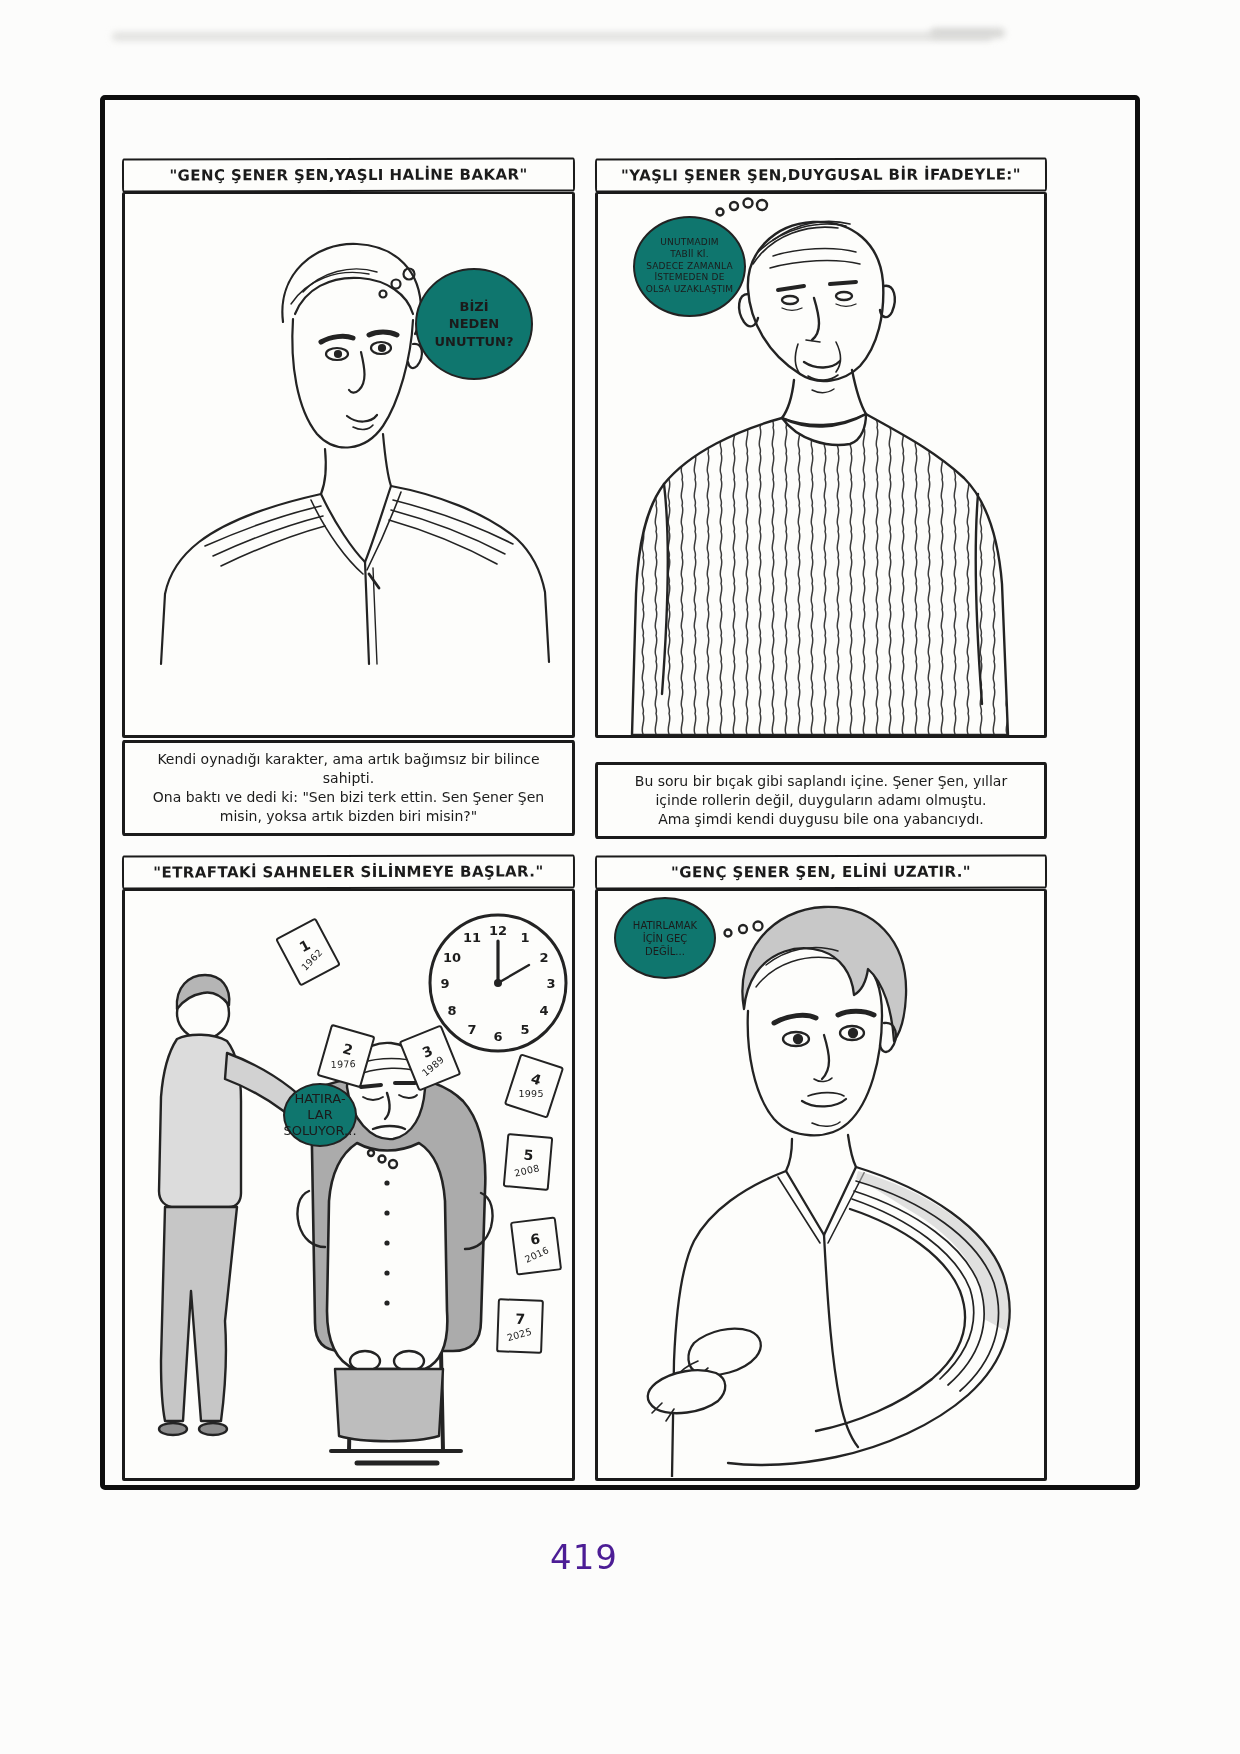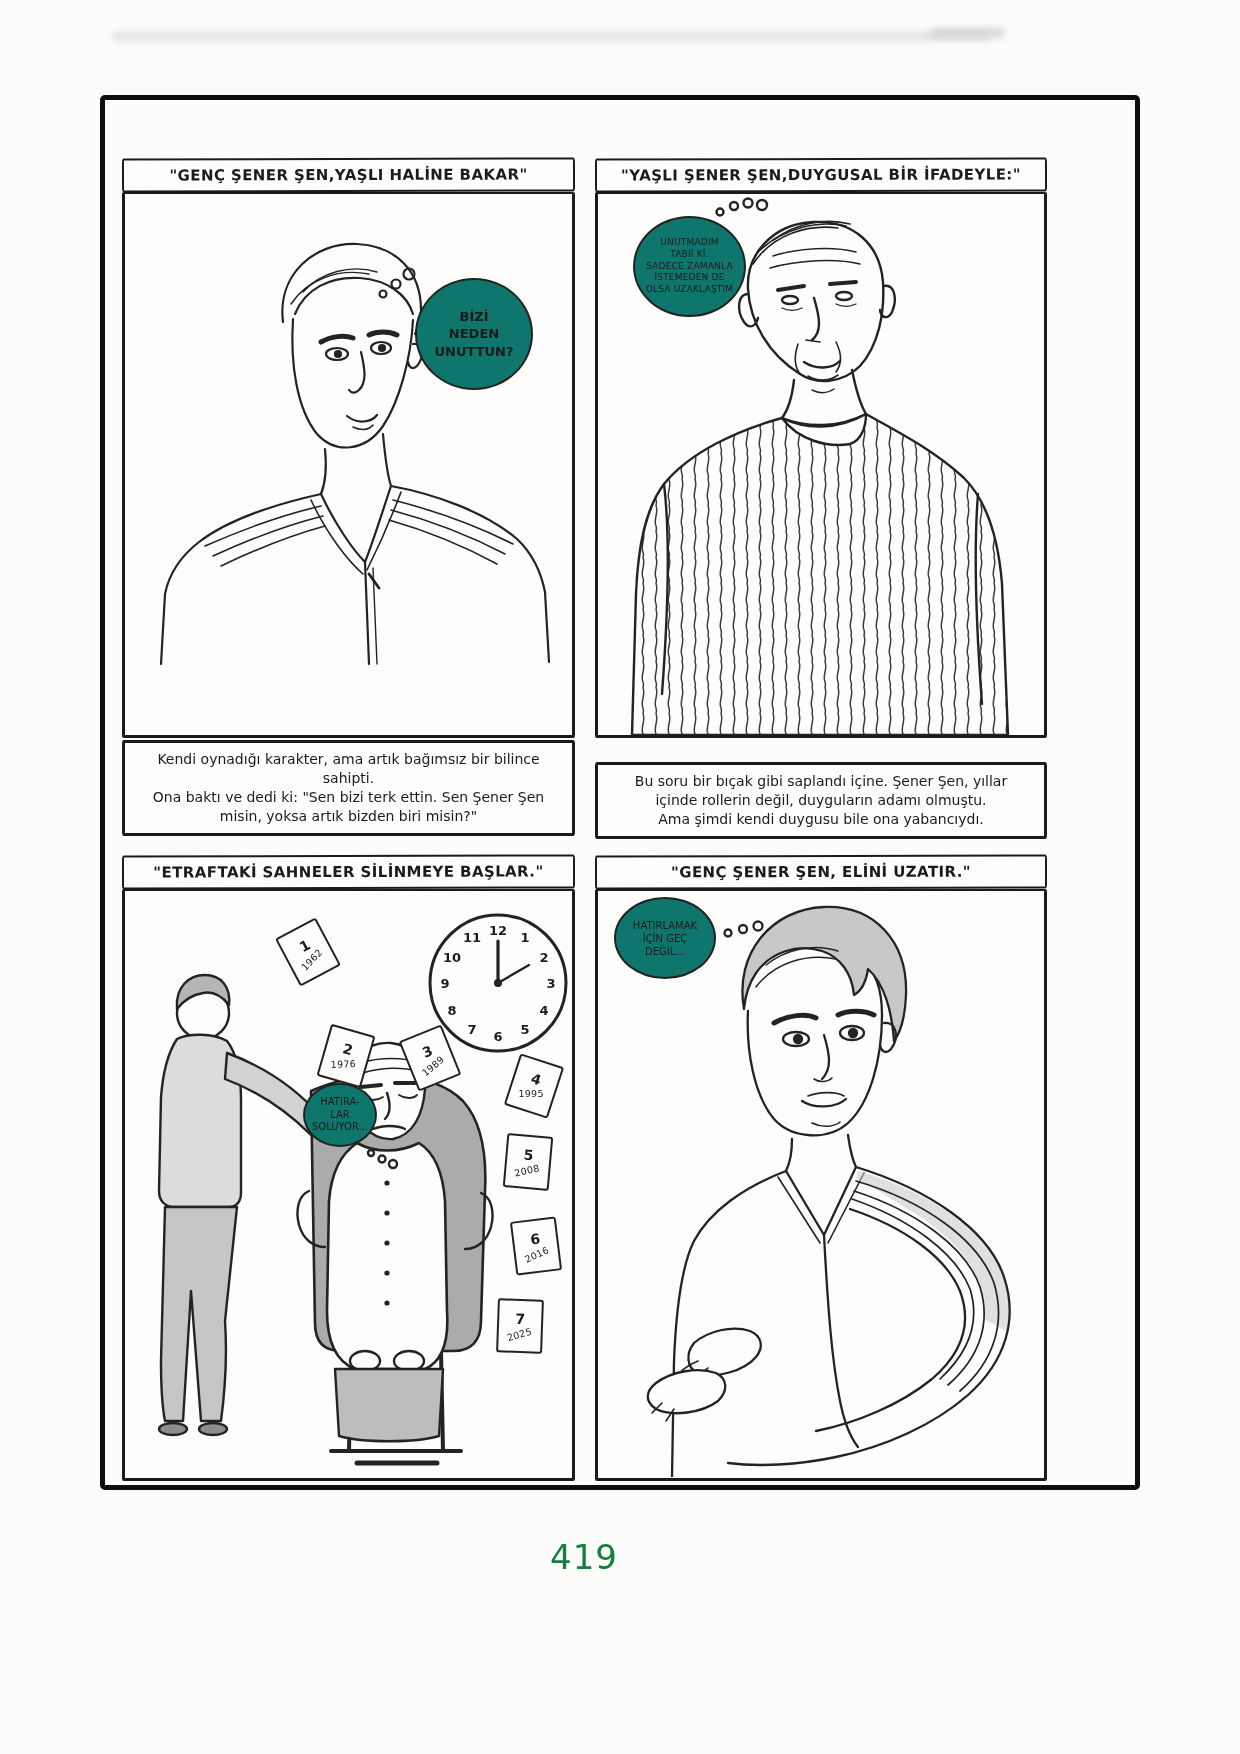--- a/index.html
+++ b/index.html
@@ -58,23 +58,23 @@
   svg.artsvg{position:absolute;left:0;top:0;}
 
   .bubble{
     position:absolute;box-sizing:border-box;
     border:2.5px solid #222;border-radius:50%;
     background:#0f766e;
     display:flex;align-items:center;justify-content:center;
     text-align:center;white-space:pre-line;
     z-index:3;
   }
-  .bubble.b1{left:290px;top:84px;width:118px;height:112px;font-size:13px;font-weight:600;line-height:1.35;}
+  .bubble.b1{left:290px;top:74px;width:118px;height:112px;font-size:13px;font-weight:600;line-height:1.35;}
   .bubble.b2{left:35px;top:22px;width:113px;height:101px;font-size:9px;line-height:1.3;letter-spacing:.2px;}
-  .bubble.b3{left:178px;top:192px;width:74px;height:64px;font-size:10px;line-height:1.25;}
+  .bubble.b3{left:158px;top:192px;width:74px;height:64px;font-size:13px;line-height:1.25;}
   .bubble.b4{left:16px;top:6px;width:102px;height:82px;font-size:10px;line-height:1.3;}
 
   .paper{
     position:absolute;box-sizing:border-box;
     width:46px;height:54px;
     background:#fdfdfb;border:2.5px solid #222;border-radius:3px;
     display:flex;flex-direction:column;align-items:center;justify-content:center;
     z-index:4;
   }
   .paper .num{font-size:14px;font-weight:600;line-height:1;}
@@ -83,21 +83,21 @@
   .paper.pp2{left:198px;top:138px;transform:rotate(16deg);}
   .paper.pp3{left:282px;top:140px;transform:rotate(-22deg);}
   .paper.pp4{left:386px;top:168px;transform:rotate(18deg);}
   .paper.pp5{left:380px;top:244px;transform:rotate(5deg);}
   .paper.pp6{left:388px;top:328px;transform:rotate(-7deg);}
   .paper.pp7{left:372px;top:408px;transform:rotate(2deg);}
 
   .page-number{
     position:absolute;left:0;top:1537px;width:1240px;
     box-sizing:border-box;padding-right:72px;
-    text-align:center;font-size:34px;color:#15803d;letter-spacing:1px;
+    text-align:center;font-size:34px;color:#4c1d95;letter-spacing:1px;
   }
 </style>
 </head>
 <body>
 
 <div class="smudge s1"></div>
 <div class="smudge s2"></div>
 
 <div class="frame">
 

